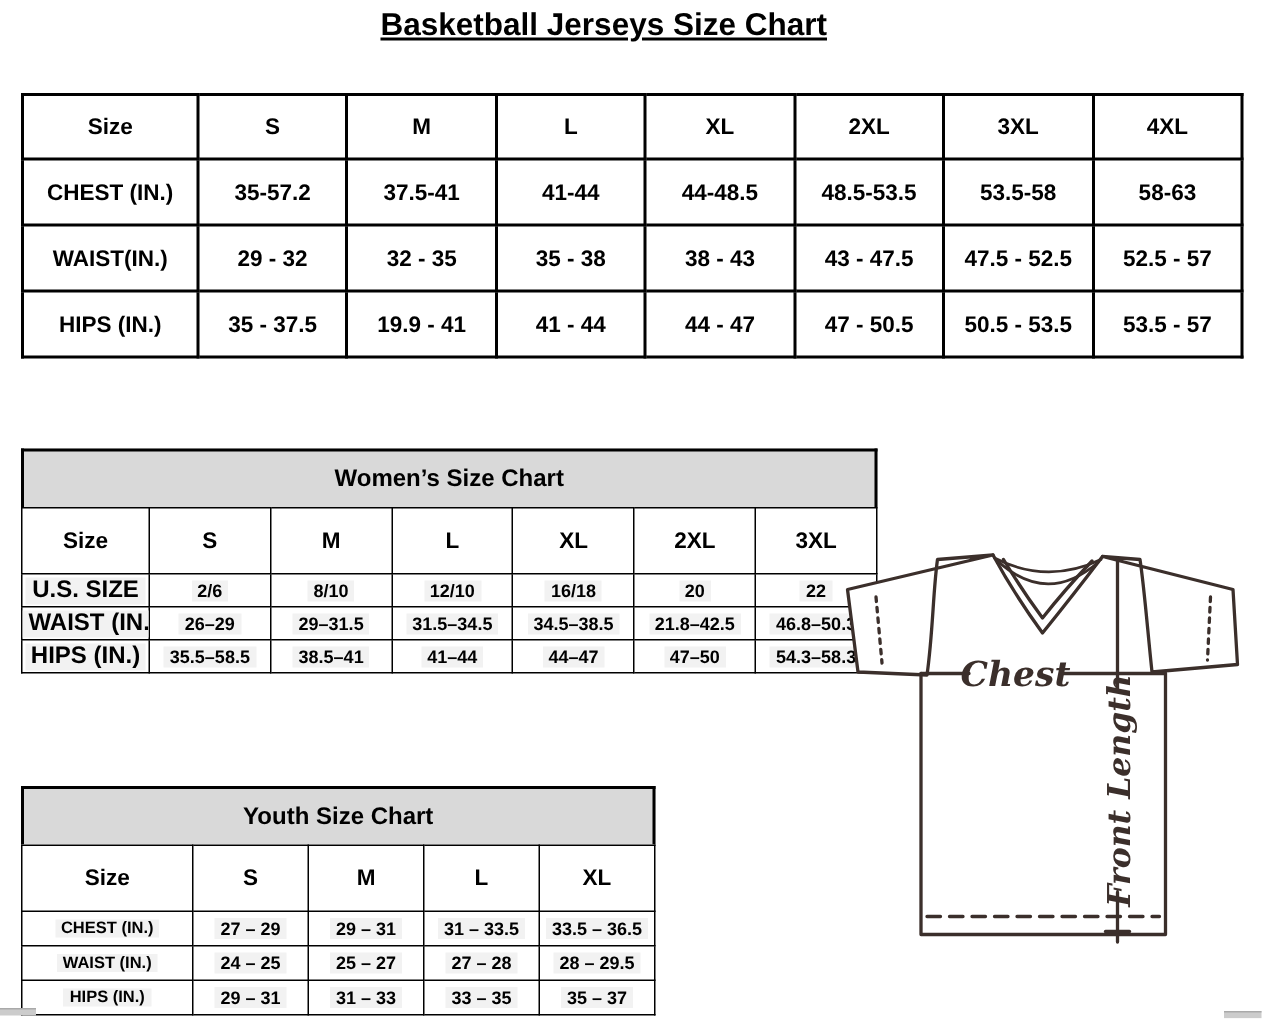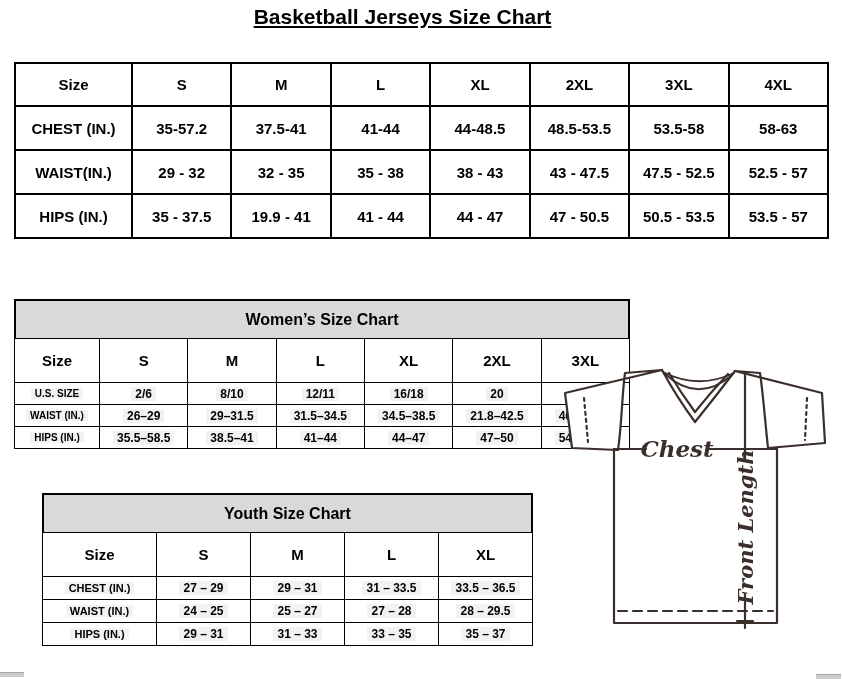--- a/index.html
+++ b/index.html
@@ -18,29 +18,29 @@
         padding:0;overflow:hidden;white-space:nowrap;}
 
   
   .mens-wrap{left:14px;top:62px;width:815px;}
   .mens-wrap .tbl-title{height:40px;}
   .mens th,.mens td{border-width:2px;font-size:15px;height:42px;}
   .mens thead th{height:41px;}
   .mens col.label-col{width:117px;}
 
   
-  .womens-wrap{left:14px;top:299px;width:616px;}
+  .womens-wrap{left:14px;top:299px;width:571px;}
   .womens-wrap .tbl-title{height:37px;font-size:16px;}
   .womens thead th{font-size:15px;height:43px;}
-  .womens tbody th{font-size:10px;height:21px;}
+  .womens tbody th{font-size:16px;height:21px;}
   .womens tbody td{font-size:12px;height:21px;}
   .womens col.label-col{width:85px;}
 
   
-  .youth-wrap{left:14px;top:493px;width:491px;margin-left:28px;}
+  .youth-wrap{left:14px;top:524px;width:423px;}
   .youth-wrap .tbl-title{height:37px;font-size:16px;}
   .youth thead th{font-size:15px;height:43px;}
   .youth tbody th{font-size:11px;height:22px;}
   .youth tbody td{font-size:12px;height:22px;}
   .youth col.label-col{width:114px;}
 
   
   .womens tbody .v,.youth tbody .v{background:#f2f2f2;padding:0 4px;display:inline-block;}
   .mens .v{background:none;}
 
@@ -139,21 +139,21 @@
             <th>XL</th>
             <th>2XL</th>
             <th>3XL</th>
           </tr>
         </thead>
         <tbody>
           <tr>
             <th><span class="v">U.S. SIZE</span></th>
             <td><span class="v">2/6</span></td>
             <td><span class="v">8/10</span></td>
-            <td><span class="v">12/11</span></td>
+            <td><span class="v">12/10</span></td>
             <td><span class="v">16/18</span></td>
             <td><span class="v">20</span></td>
             <td><span class="v">22</span></td>
           </tr>
           <tr>
             <th><span class="v">WAIST (IN.)</span></th>
             <td><span class="v">26–29</span></td>
             <td><span class="v">29–31.5</span></td>
             <td><span class="v">31.5–34.5</span></td>
             <td><span class="v">34.5–38.5</span></td>

